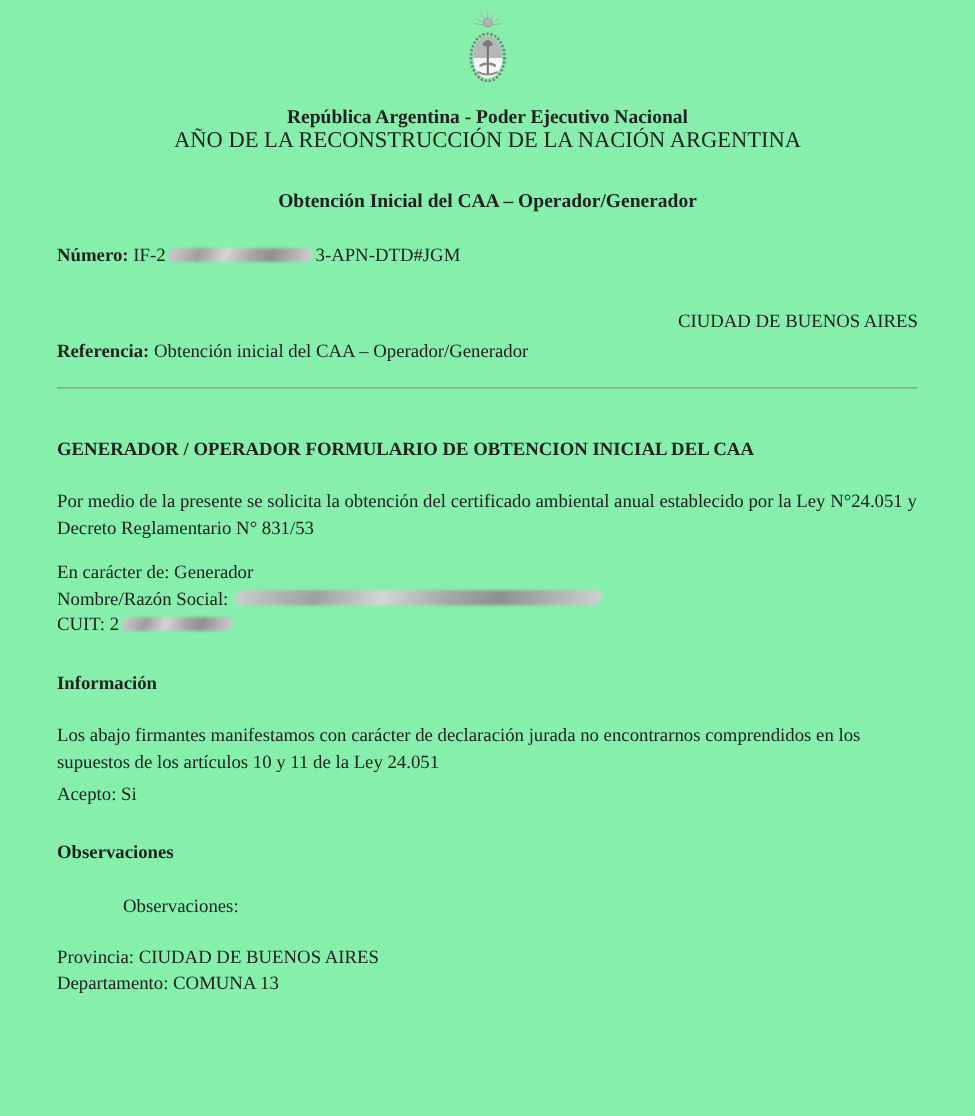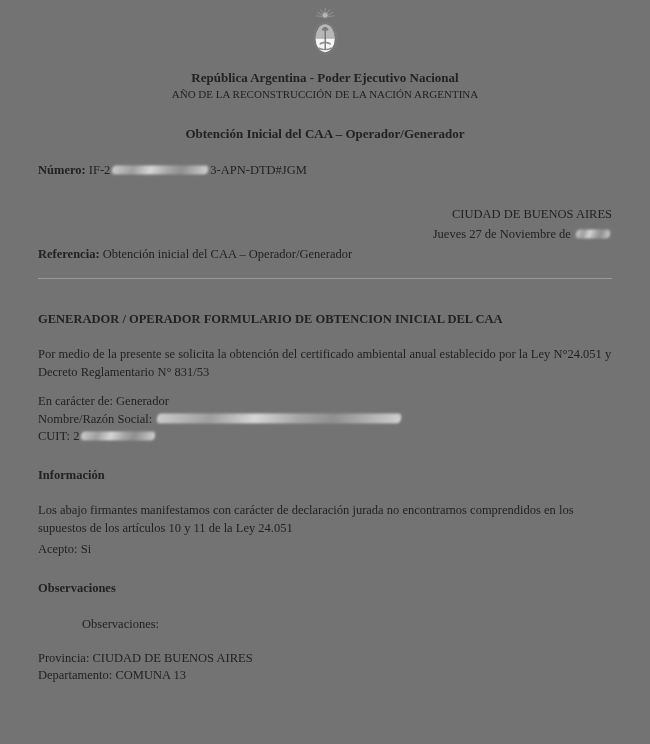--- a/index.html
+++ b/index.html
@@ -4,42 +4,42 @@
 <style>
   html, body {
     margin: 0;
     padding: 0;
     background: #ffffff;
   }
   .doc {
     position: relative;
     width: 650px;
     height: 744px;
-    background: #737373;
+    background: #86efac;
     font-family: "Liberation Serif", "DejaVu Serif", serif;
     font-size: 12.5px;
     color: #222222;
     overflow: hidden;
     box-sizing: border-box;
     padding: 8px 38px 0 38px;
   }
   p { margin: 0; line-height: 17.5px; }
   .bold { font-weight: bold; }
   .center { text-align: center; }
   .right { text-align: right; }
 
   .crest-wrap {
     text-align: center;
     height: 52px;
     margin-bottom: 10px;
   }
   .crest-wrap svg { height: 52px; }
 
   .org-line1 { font-weight: bold; font-size: 13px; line-height: 16px; }
-  .org-line2 { font-size: 11px; line-height: 17px; }
+  .org-line2 { font-size: 15px; line-height: 17px; }
 
   .doc-title { font-weight: bold; font-size: 13px; margin-top: 22px; }
 
   .numero-line { margin-top: 19px; }
   .city-line   { margin-top: 25px; line-height: 20px; }
   .date-line   { line-height: 20px; }
   .ref-line    { margin-top: 2px; }
 
   .rule {
     border: 0;
@@ -109,21 +109,20 @@
   </div>
 
   <p class="center org-line1">República Argentina - Poder Ejecutivo Nacional</p>
   <p class="center org-line2">AÑO DE LA RECONSTRUCCIÓN DE LA NACIÓN ARGENTINA</p>
 
   <p class="center doc-title">Obtención Inicial del CAA – Operador/Generador</p>
 
   <p class="numero-line"><span class="bold">Número:</span>&nbsp;<span>IF-2</span><span class="redact w-numero"></span><span>3-APN-DTD#JGM</span></p>
 
   <p class="right city-line">CIUDAD DE BUENOS AIRES</p>
-  <p class="right date-line"><span>Jueves 27 de Noviembre de</span>&nbsp;<span class="redact w-year"></span></p>
 
   <p class="ref-line"><span class="bold">Referencia:</span>&nbsp;<span>Obtención inicial del CAA – Operador/Generador</span></p>
 
   <hr class="rule">
 
   <p class="section-title">GENERADOR / OPERADOR FORMULARIO DE OBTENCION INICIAL DEL CAA</p>
 
   <p class="intro-par">Por medio de la presente se solicita la obtención del certificado ambiental anual establecido por la Ley N°24.051 y Decreto Reglamentario N° 831/53</p>
 
   <p class="caracter-line"><span>En carácter de:</span>&nbsp;<span>Generador</span></p>

